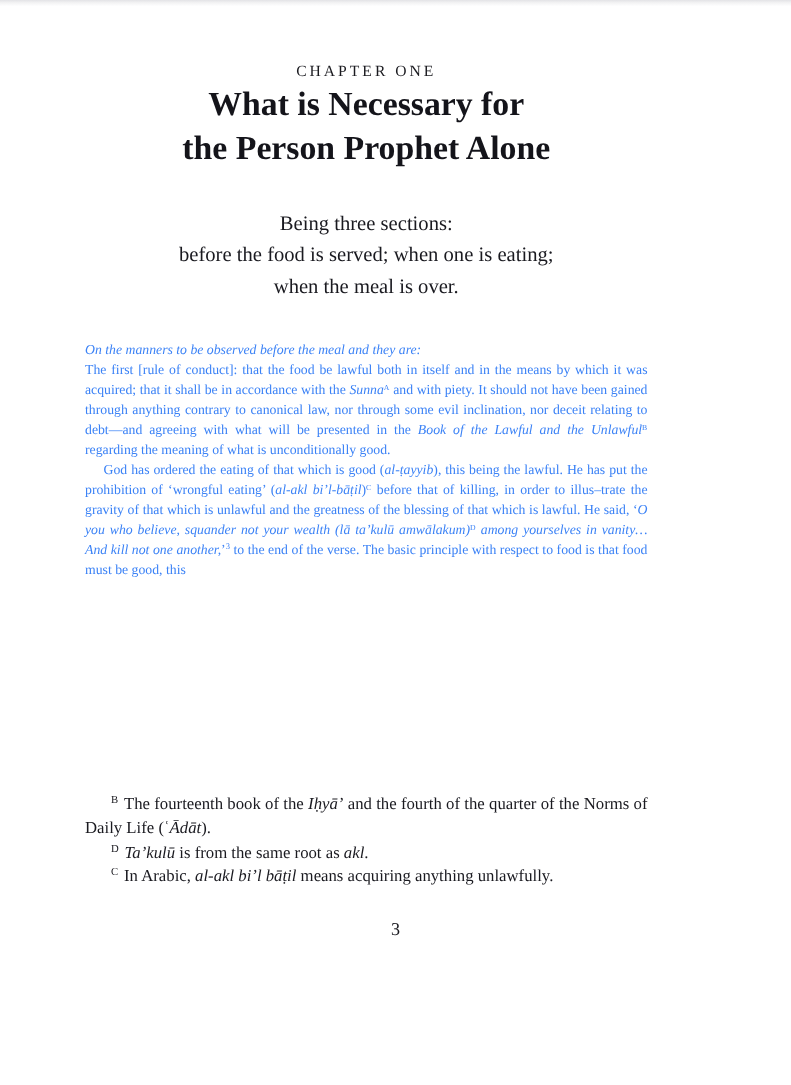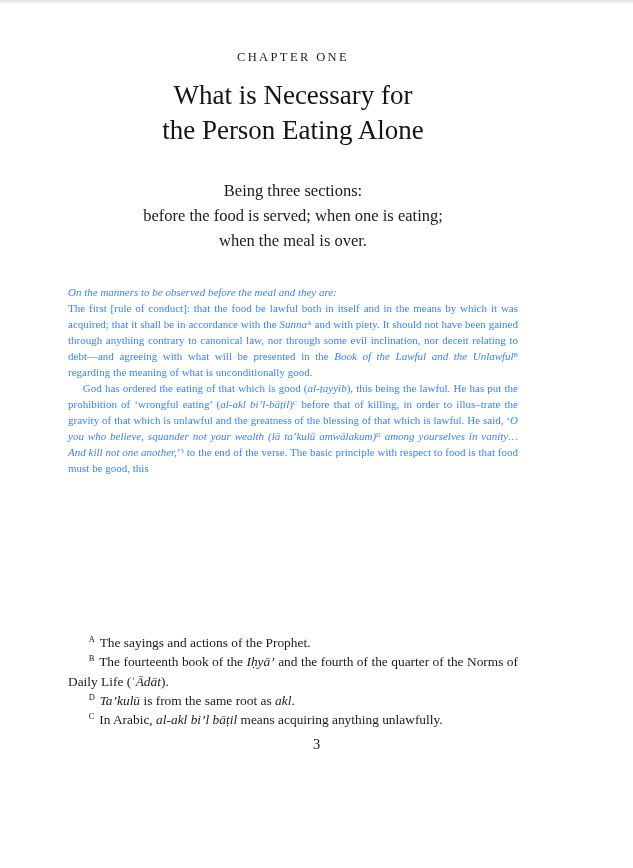--- a/index.html
+++ b/index.html
@@ -47,25 +47,25 @@
     text-align: center;
     font-size: 12.5px;
     letter-spacing: 2.4px;
     font-variant: small-caps;
     text-transform: uppercase;
     color: #1b1b20;
     line-height: 1.2;
   }
 
   .chapter-title {
-    margin-top: 13px;
+    margin-top: 1px;
     text-align: center;
     font-size: 27px;
     line-height: 1.3;
-    font-weight: normal;
+    font-weight: bold;
     color: #14141a;
   }
   .chapter-title .tline { display: block; }
 
   
   .sections-block {
     margin-top: 30px;
     text-align: center;
     font-size: 16.5px;
     line-height: 1.52;
@@ -153,41 +153,40 @@
 <div class="scan-edge"></div>
 
 <div class="page">
 
   <div class="content">
 
     <div class="chapter-label">Chapter One</div>
 
     <h1 class="chapter-title">
       <span class="tline">What is Necessary for</span>
-      <span class="tline">the Person Eating Alone</span>
+      <span class="tline">the Person Prophet Alone</span>
     </h1>
 
     <div class="sections-block">
       <span class="sline">Being three sections:</span>
       <span class="sline">before the food is served; when one is eating;</span>
       <span class="sline">when the meal is over.</span>
     </div>
 
     <div class="body-block">
 
       <p><span class="lead-italic">On the manners to be observed before the meal and they are:</span><span>The first [rule of conduct]: that the food be lawful both in itself and in the means by which it was acquired; that it shall be in accordance with the </span><span class="it">Sunna</span><sup class="note">A</sup><span> and with piety. It should not have been gained through anything contrary to canonical law, nor through some evil inclination, nor deceit relating to debt—and agreeing with what will be presented in the </span><span class="it">Book of the Lawful and the Unlawful</span><sup class="note">B</sup><span> regarding the meaning of what is unconditionally good.</span></p>
 
       <p class="indent"><span>God has ordered the eating of that which is good (</span><span class="it">al-ṭayyib</span><span>), this being the lawful. He has put the prohibition of ‘wrongful eating’ (</span><span class="it">al-akl bi’l-bāṭil</span><span>)</span><sup class="note">C</sup><span> before that of killing, in order to illus–trate the gravity of that which is unlawful and the greatness of the blessing of that which is lawful. He said, ‘</span><span class="it">O you who believe, squander not your wealth (lā ta’kulū amwālakum)</span><sup class="note">D</sup><span class="it"> among yourselves in vanity…And kill not one another,</span><span>’</span><sup class="num">3</sup><span> to the end of the verse. The basic principle with respect to food is that food must be good, this</span></p>
 
     </div>
   </div>
 
   <div class="footnotes">
 
-    <p class="fn"><span class="fn-marker">A</span><span>The sayings and actions of the Prophet.</span></p>
 
     <p class="fn"><span class="fn-marker">B</span><span>The fourteenth book of the </span><span class="it">Iḥyā’</span><span> and the fourth of the quarter of the Norms of Daily Life (ʿ</span><span class="it">Ādāt</span><span>).</span></p>
 
     <p class="fn"><span class="fn-marker">D</span><span class="it">Ta’kulū</span><span> is from the same root as </span><span class="it">akl</span><span>.</span></p>
 
     <p class="fn"><span class="fn-marker">C</span><span>In Arabic, </span><span class="it">al-akl bi’l bāṭil</span><span> means acquiring anything unlawfully.</span></p>
 
   </div>
 
   <div class="folio">3</div>

